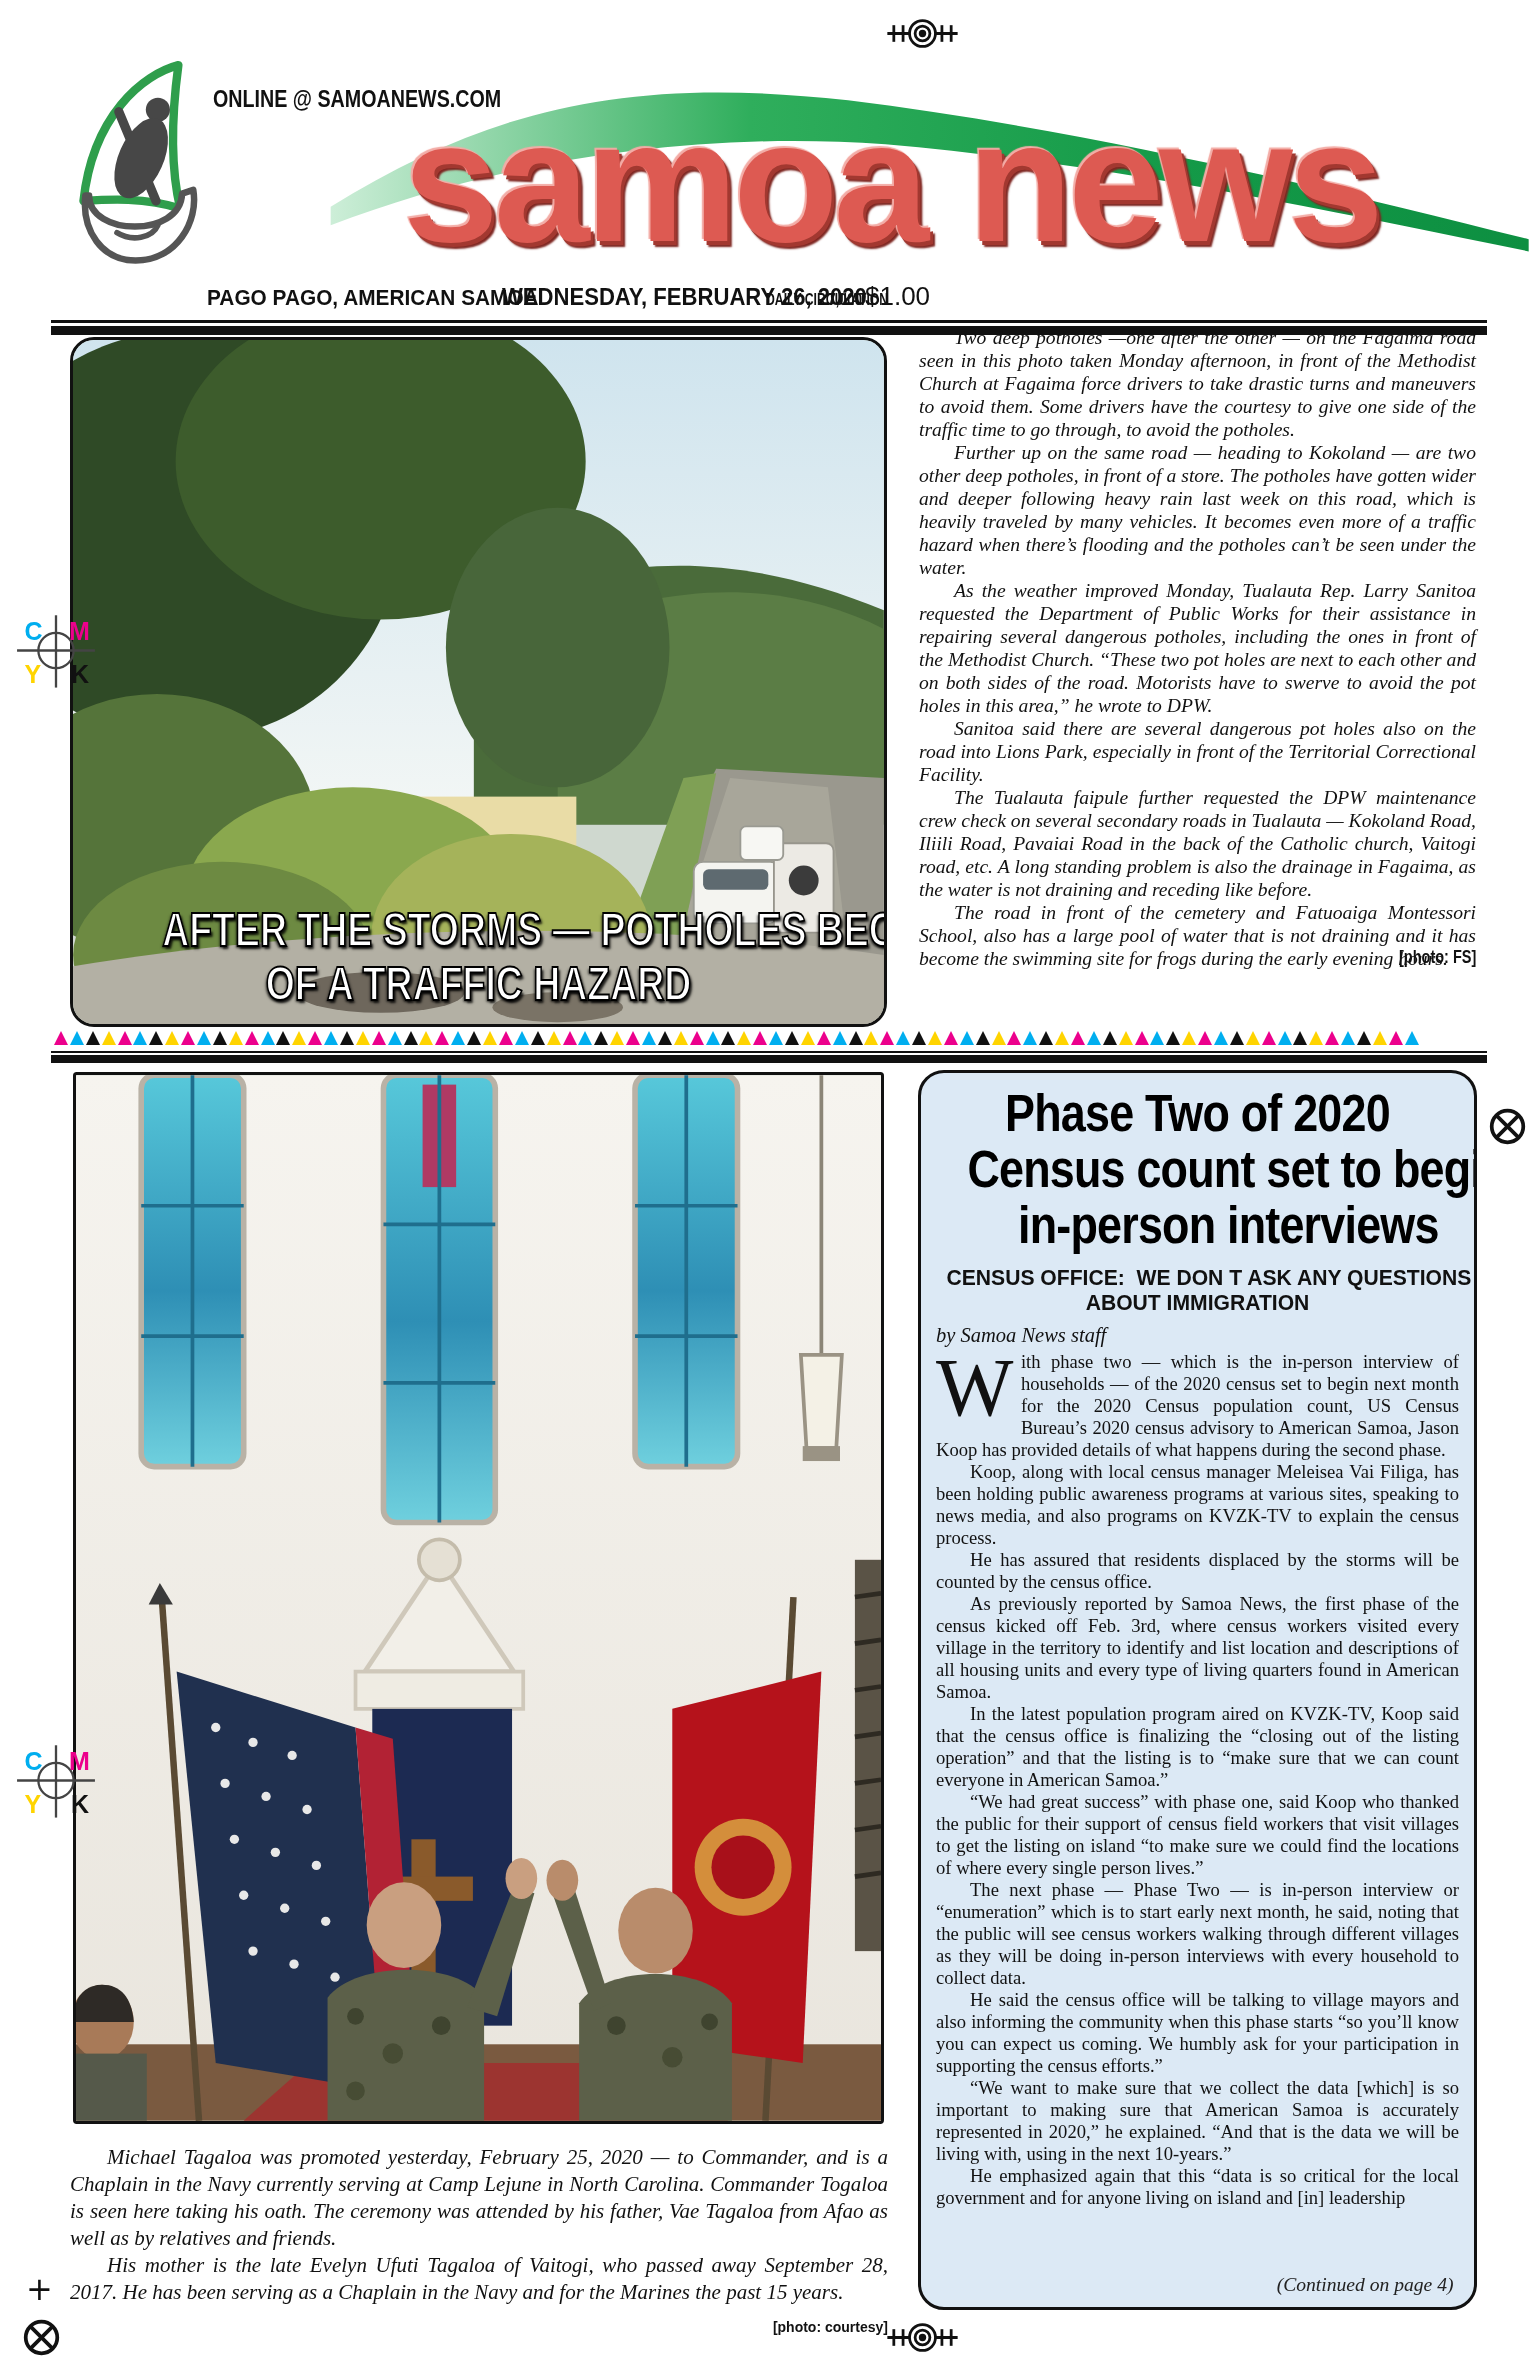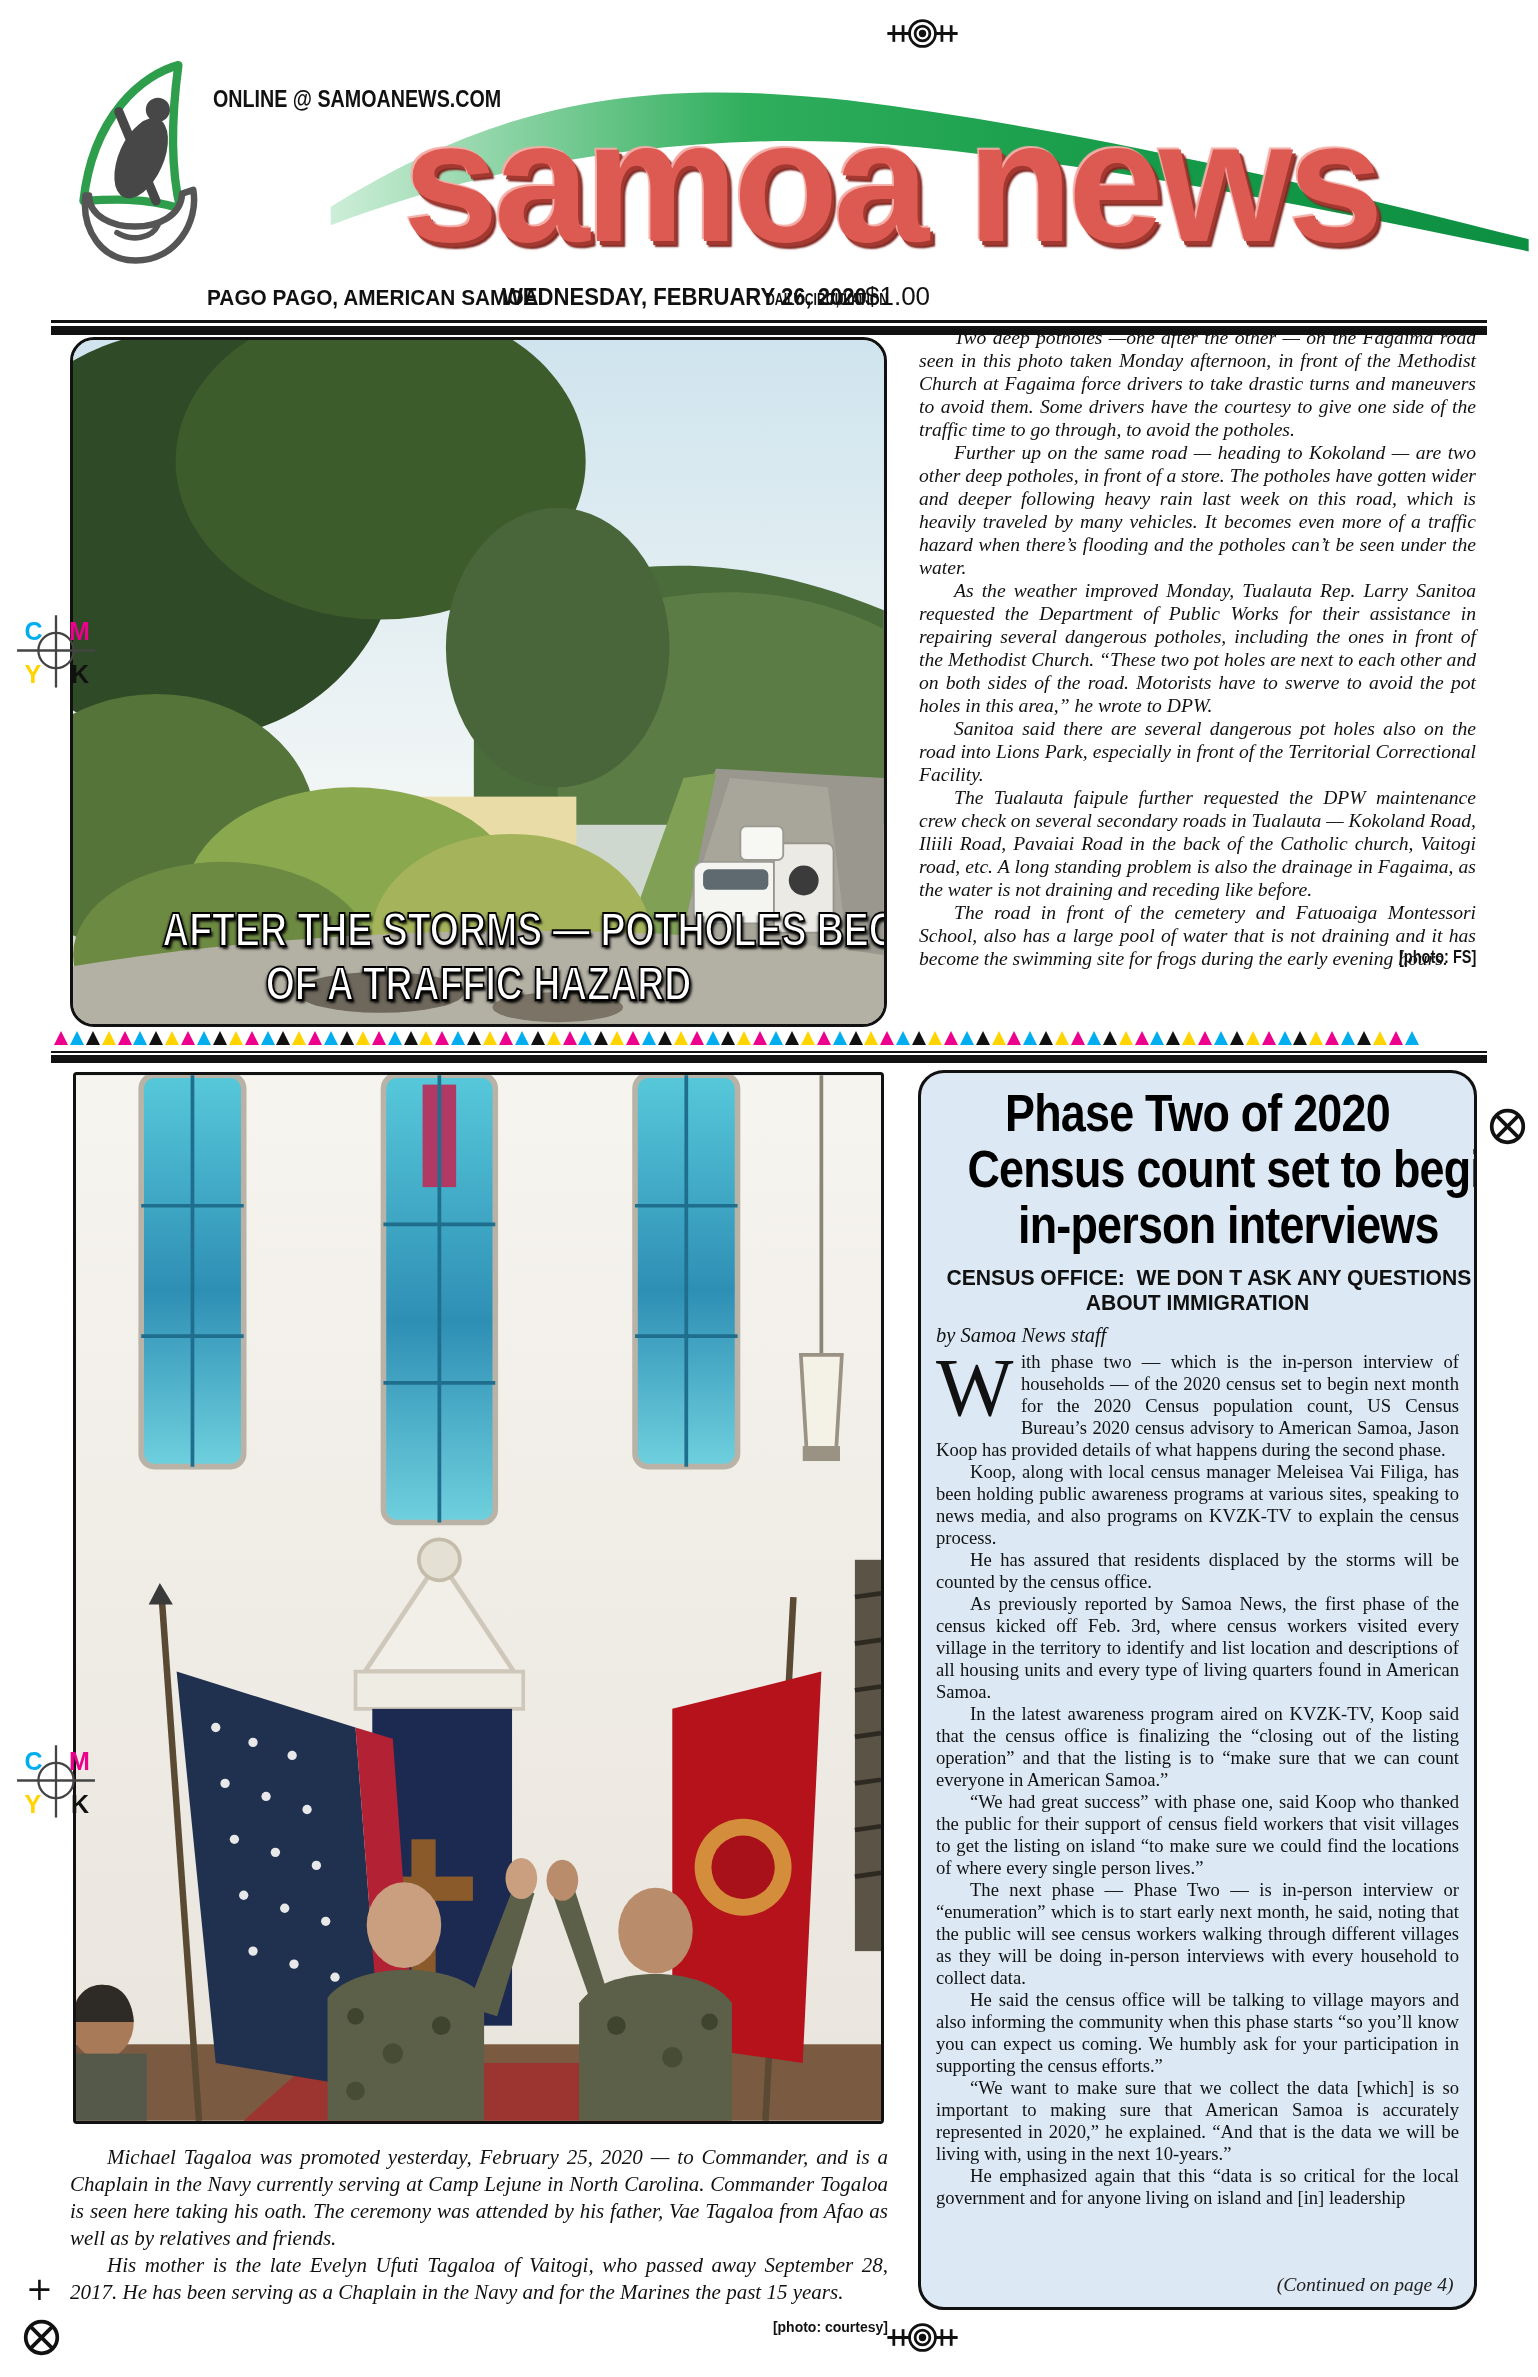--- a/index.html
+++ b/index.html
@@ -332,21 +332,21 @@
     <div class="census-subhead">
       <div>CENSUS OFFICE:&nbsp; WE DON T ASK ANY QUESTIONS</div>
       <div>ABOUT IMMIGRATION</div>
     </div>
     <div class="census-byline">by Samoa News staff</div>
     <div class="census-body">
       <p class="lead"><span class="dropcap">W</span><span>ith phase two — which is the in-person interview of households — of the 2020 census set to begin next month for the 2020 Census population count, US Census Bureau’s 2020 census advisory to American Samoa, Jason Koop has provided details of what happens during the second phase.</span></p>
       <p>Koop, along with local census manager Meleisea Vai Filiga, has been holding public awareness programs at various sites, speaking to news media, and also programs on KVZK-TV to explain the census process.</p>
       <p>He has assured that residents displaced by the storms will be counted by the census office.</p>
       <p>As previously reported by Samoa News, the first phase of the census kicked off Feb. 3rd, where census workers visited every village in the territory to identify and list location and descriptions of all housing units and every type of living quarters found in American Samoa.</p>
-      <p>In the latest awareness program aired on KVZK-TV, Koop said that the census office is finalizing the “closing out of the listing operation” and that the listing is to “make sure that we can count everyone in American Samoa.”</p>
+      <p>In the latest population program aired on KVZK-TV, Koop said that the census office is finalizing the “closing out of the listing operation” and that the listing is to “make sure that we can count everyone in American Samoa.”</p>
       <p>“We had great success” with phase one, said Koop who thanked the public for their support of census field workers that visit villages to get the listing on island “to make sure we could find the locations of where every single person lives.”</p>
       <p>The next phase — Phase Two — is in-person interview or “enumeration” which is to start early next month, he said, noting that the public will see census workers walking through different villages as they will be doing in-person interviews with every household to collect data.</p>
       <p>He said the census office will be talking to village mayors and also informing the community when this phase starts “so you’ll know you can expect us coming. We humbly ask for your participation in supporting the census efforts.”</p>
       <p>“We want to make sure that we collect the data [which] is so important to making sure that American Samoa is accurately represented in 2020,” he explained. “And that is the data we will be living with, using in the next 10-years.”</p>
       <p>He emphasized again that this “data is so critical for the local government and for anyone living on island and [in] leadership</p>
     </div>
     <div class="census-continued">(Continued on page 4)</div>
   </aside>
 
   <div class="cmyk-mark one">

